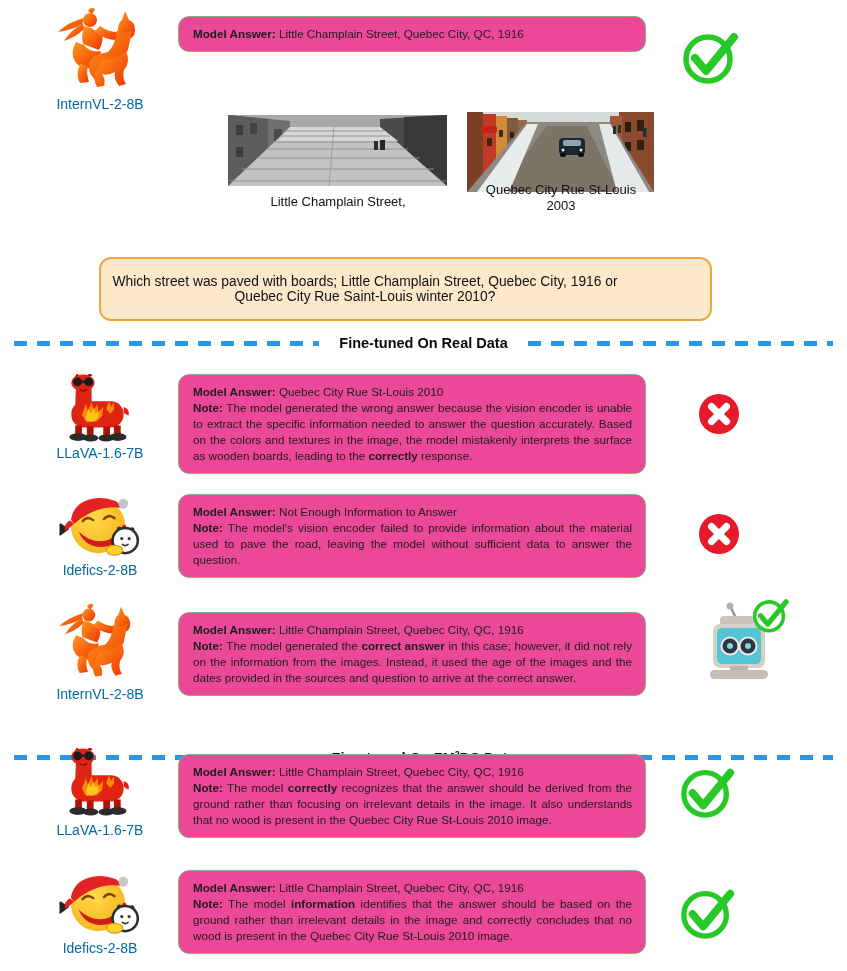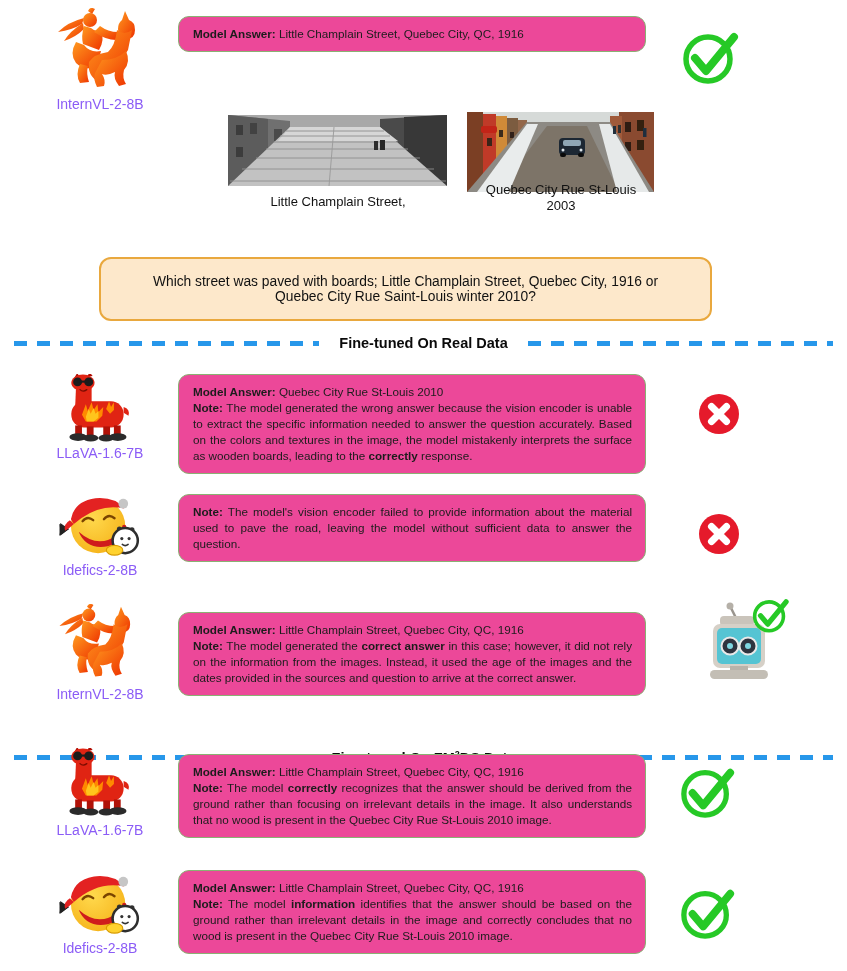--- a/index.html
+++ b/index.html
@@ -1,21 +1,21 @@
 <!DOCTYPE html>
 <html><head>
 <meta charset="utf-8">
 <style>
   * { margin:0; padding:0; box-sizing:border-box; }
   body { background:#ffffff; font-family:"Liberation Sans", sans-serif; }
   .page { position:relative; width:847px; height:971px; background:#fff; overflow:hidden; }
 
   
   .logo { position:absolute; }
-  .model-label { position:absolute; width:150px; text-align:center; font-size:14px; color:#8b5cf6; }
+  .model-label { position:absolute; width:150px; text-align:center; font-size:14px; color:#0369a1; }
 
   
   .card {
     position:absolute; width:468px;
     background:#ec4899; border:1.5px solid #8ab173; border-radius:11px;
     padding:9px 13px 9px 14px;
     font-size:11.7px; line-height:1.36; color:#1c1c1c;
   }
   .card .answer-line { text-align:left; }
   .card .note-line { text-align:justify; }
@@ -25,21 +25,21 @@
   .status { position:absolute; }
 
   
   .photo { position:absolute; }
   .caption { position:absolute; text-align:center; font-size:13px; line-height:1.24; color:#111; }
 
   
   .question {
     position:absolute; left:99px; top:257px; width:613px; height:64px;
     background:#fde8cb; border:2px solid #e9a83e; border-radius:12px;
-    display:flex; align-items:center; justify-content:center;
+    display:flex; align-items:center; justify-content:flex-start;
     font-size:13.8px; color:#111; text-align:center;
   }
   .question .q-text { max-width:528px; }
 
   
   .divider { position:absolute; left:14px; right:14px; height:18px; display:flex; align-items:center; gap:9px; }
   .divider .dash-line { flex:1; height:5px;
     background:repeating-linear-gradient(90deg,#2797ea 0 13px, transparent 13px 23px); }
   .divider .divider-label { font-weight:bold; font-size:14.5px; color:#0a0a0a; white-space:nowrap; }
   .divider .divider-label sup { font-size:9px; }
@@ -248,20 +248,21 @@
   </div>
 
   <div class="logo" style="left:55px; top:494px;">
     <svg width="90" height="64" viewBox="0 0 92 66">
         <use href="#idefics-logo"></use>
       </svg>
   </div>
   <div class="model-label" style="left:25px; top:562px;">Idefics-2-8B</div>
 
   <div class="card" style="left:178px; top:494px;">
+    <div class="answer-line"><b>Model Answer:</b> <span>Not Enough Information to Answer</span></div>
     <div class="note-line"><b>Note:</b> <span>The model's vision encoder failed to provide information about the material used to pave the road, leaving the model without sufficient data to answer the question.</span></div>
   </div>
   <div class="status" style="left:698px; top:513px;">
     <svg width="42" height="42" viewBox="0 0 42 42">
         <use href="#cross-icon-def"></use>
       </svg>
   </div>
 
   <div class="logo" style="left:52px; top:604px;">
     <svg width="92" height="79" viewBox="0 0 100 86">

